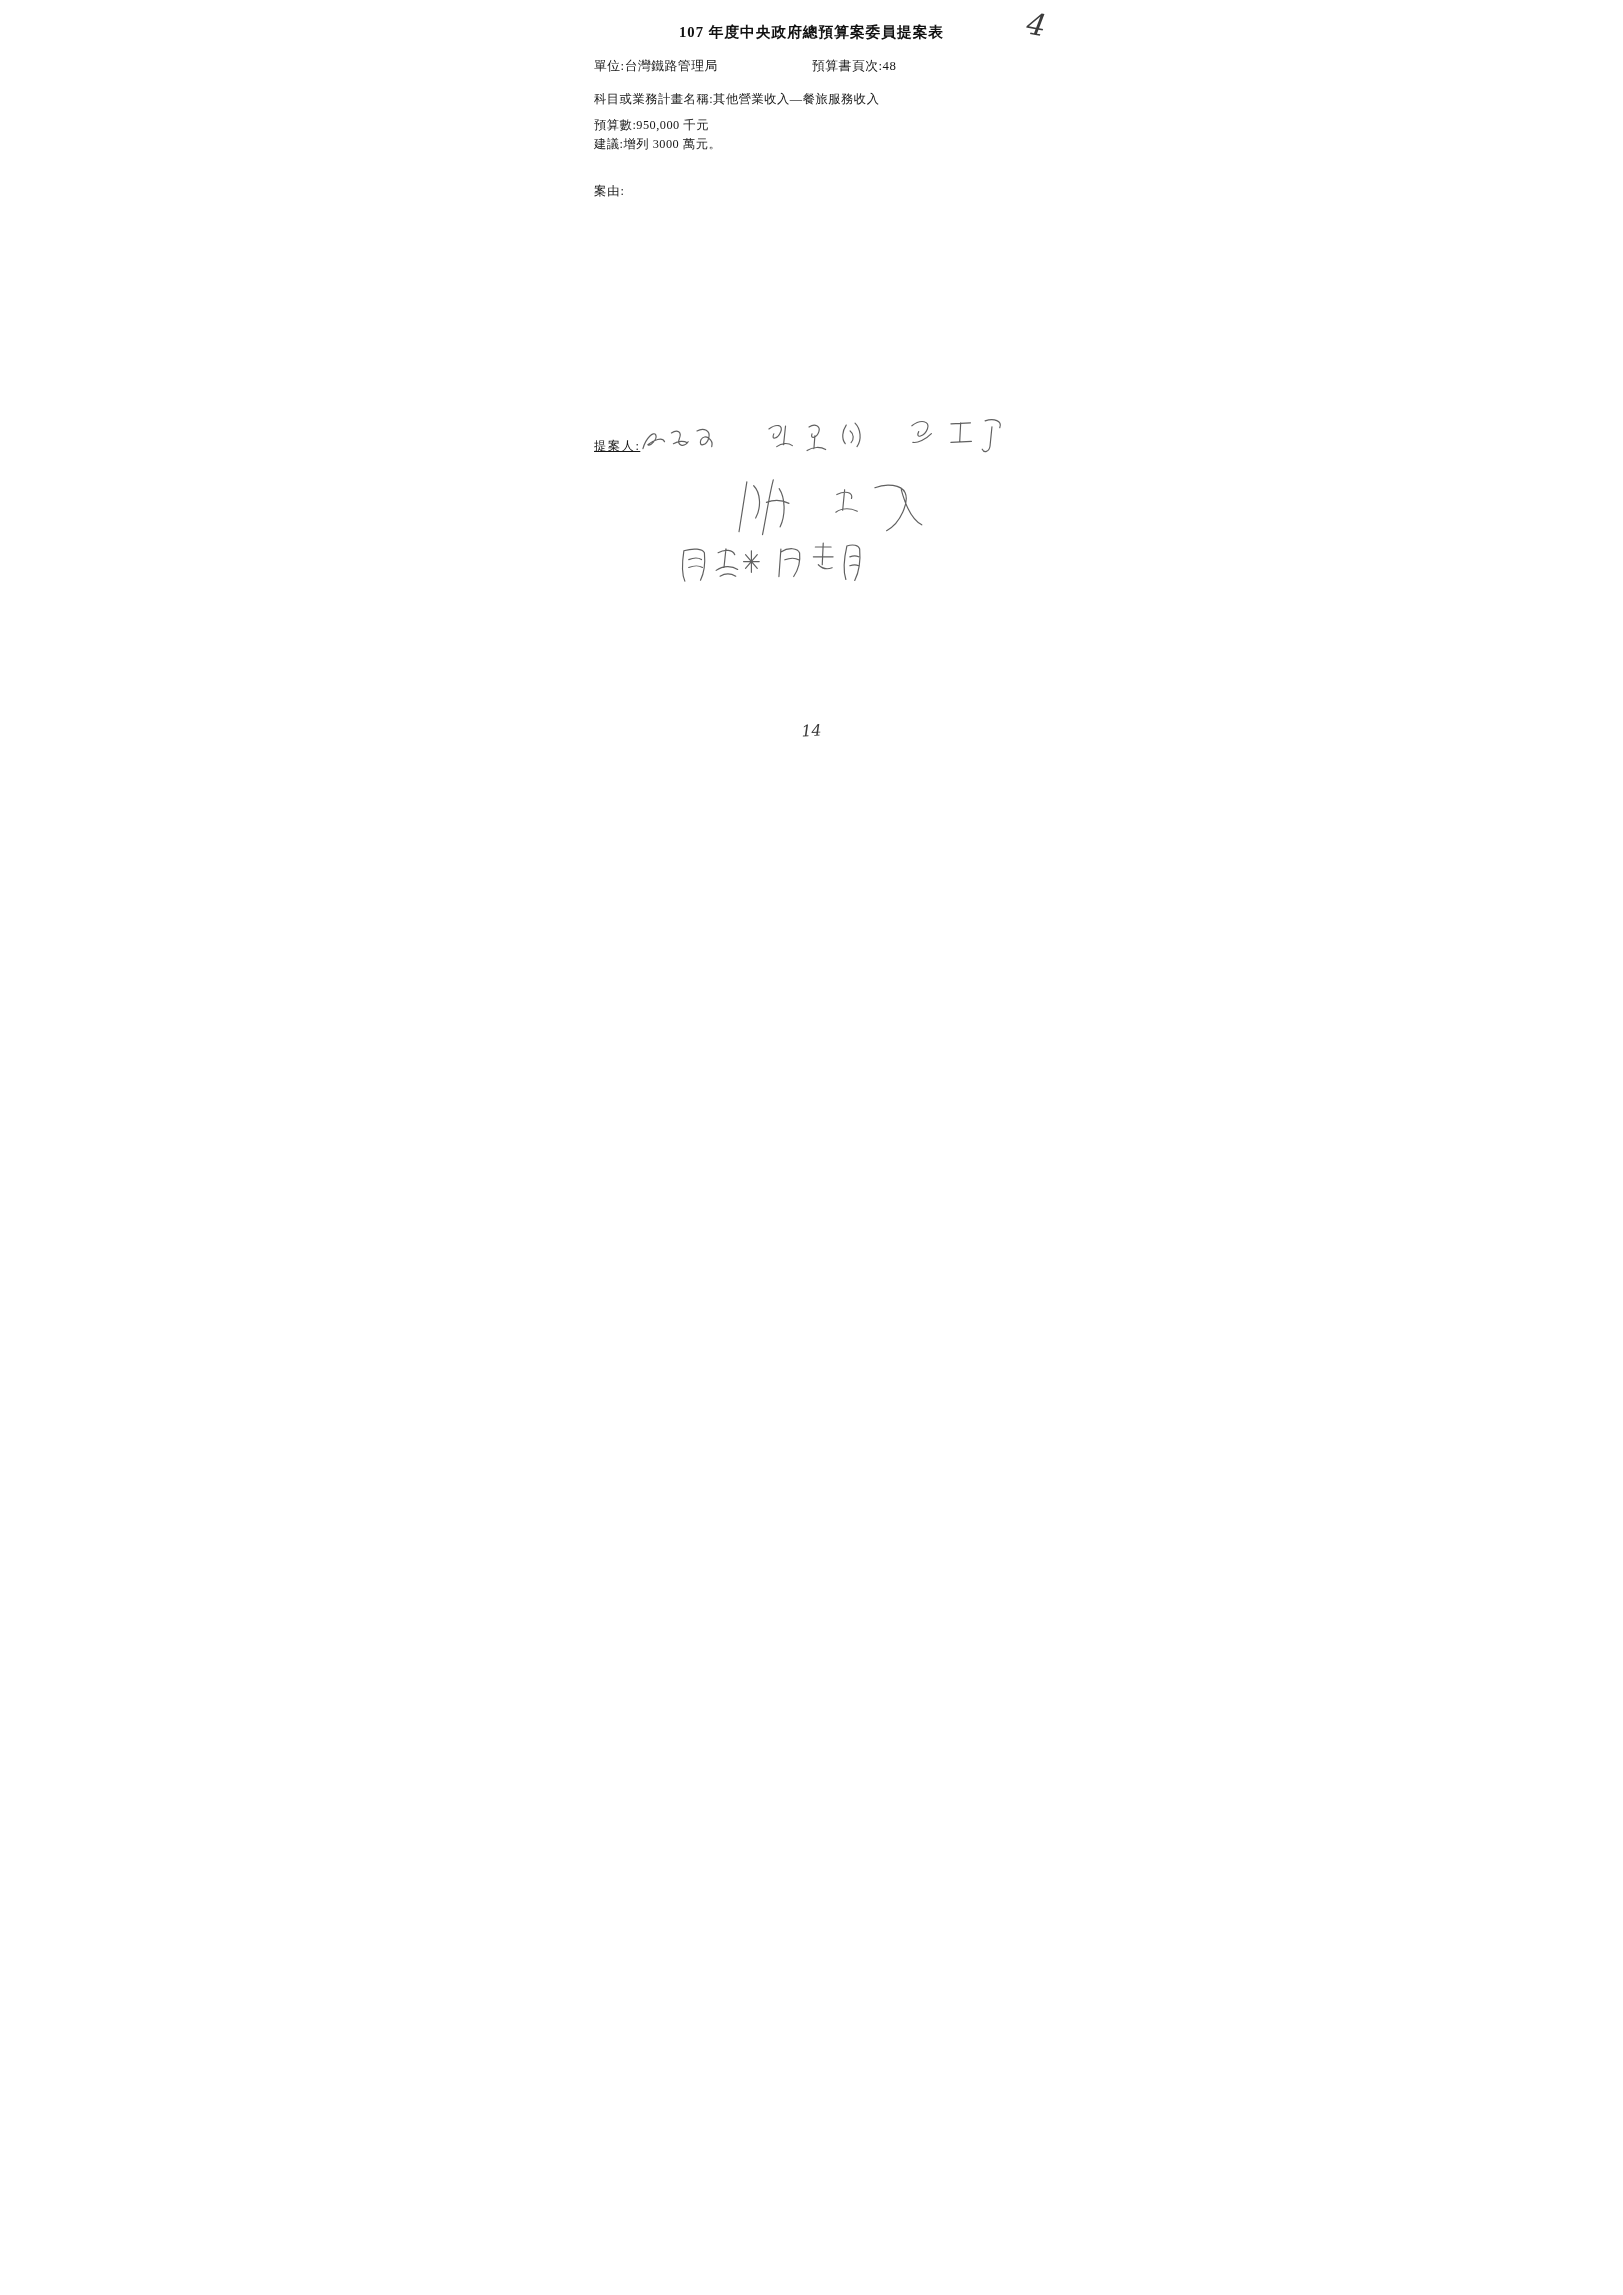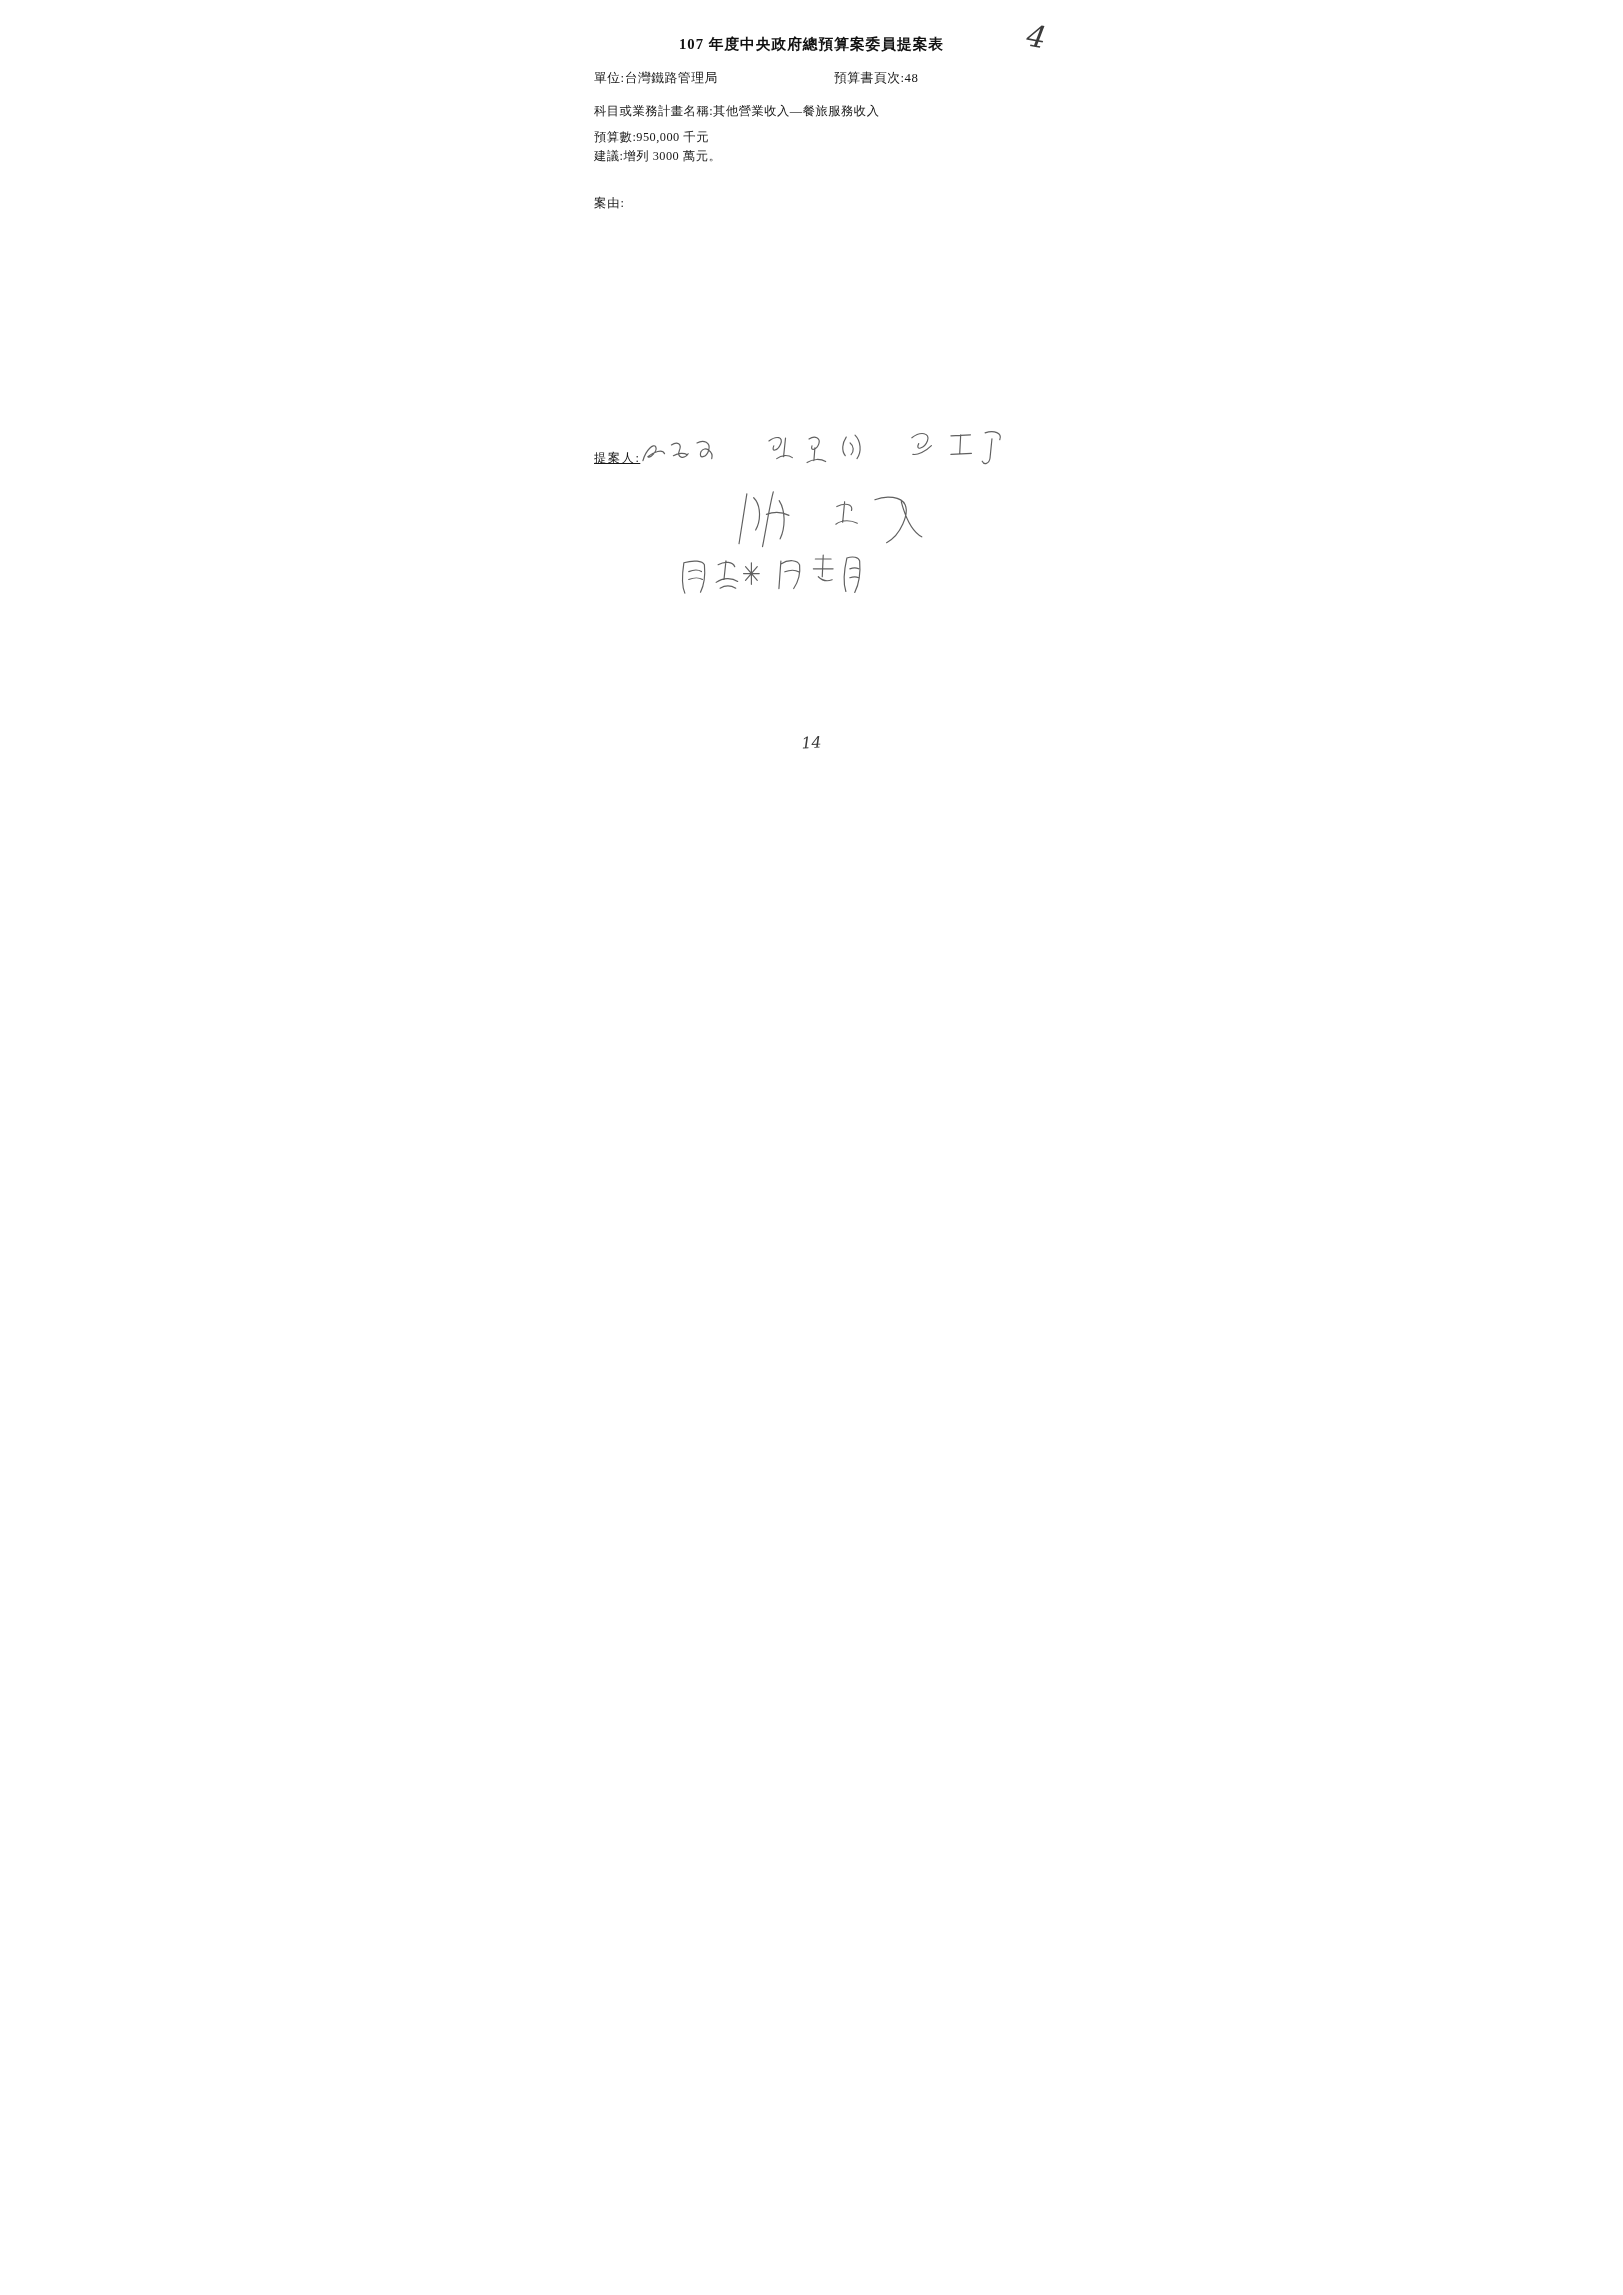--- a/index.html
+++ b/index.html
@@ -4,21 +4,21 @@
 <style>
   html, body {
     margin: 0;
     padding: 0;
     background: #ffffff;
   }
   .page {
     position: relative;
     width: 541px;
     height: 765px;
-    margin: 12px auto;
+    margin: 0 auto;
     background: #ffffff;
     color: #171717;
     font-family: "Liberation Serif", "DejaVu Serif", serif;
     overflow: hidden;
   }
   .doc-title {
     position: absolute;
     top: 22.6px;
     left: 0;
     right: 0;
@@ -43,21 +43,21 @@
     position: absolute;
     top: 58px;
     left: 53px;
     right: 39px;
     font-size: 12.8px;
     letter-spacing: 0.5px;
     font-family: Liberation Serif, serif;
   }
   .budget-page-ref {
     position: absolute;
-    left: 240px;
+    left: 218px;
     top: 0;
     text-align: center;
   }
   .meta-line {
     position: absolute;
     left: 53px;
     font-size: 12.3px;
     letter-spacing: 0.5px;
     font-family: Liberation Serif, serif;
   }

